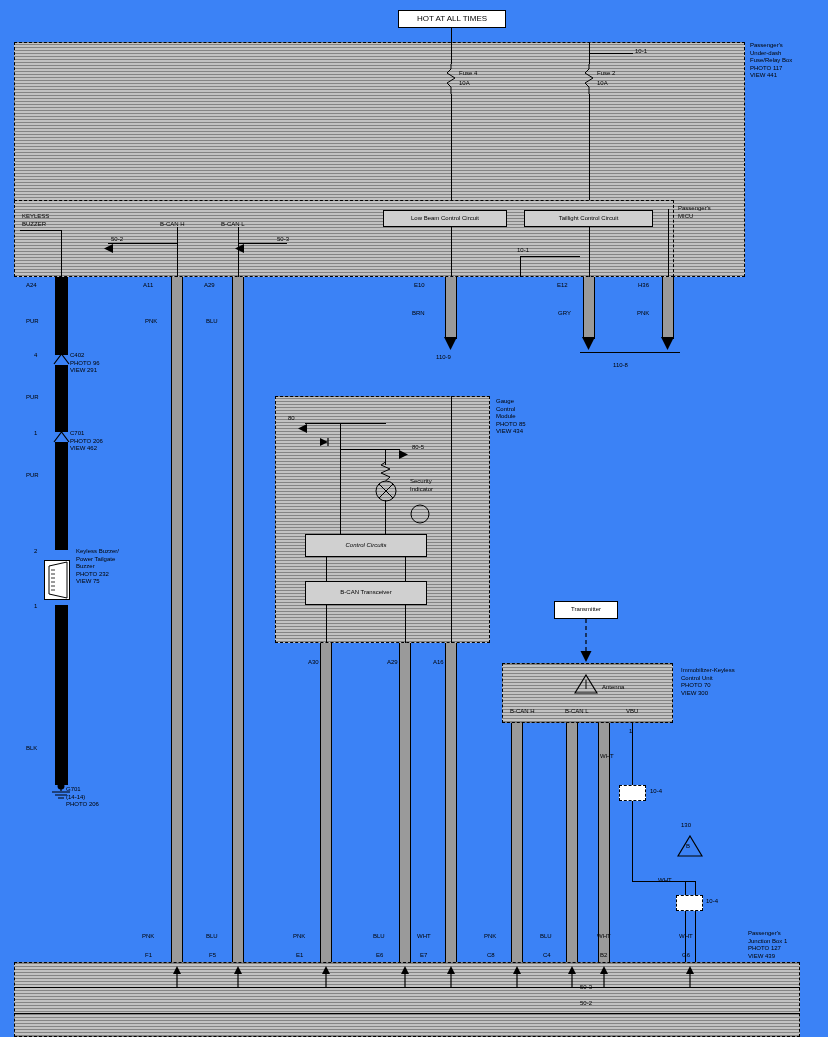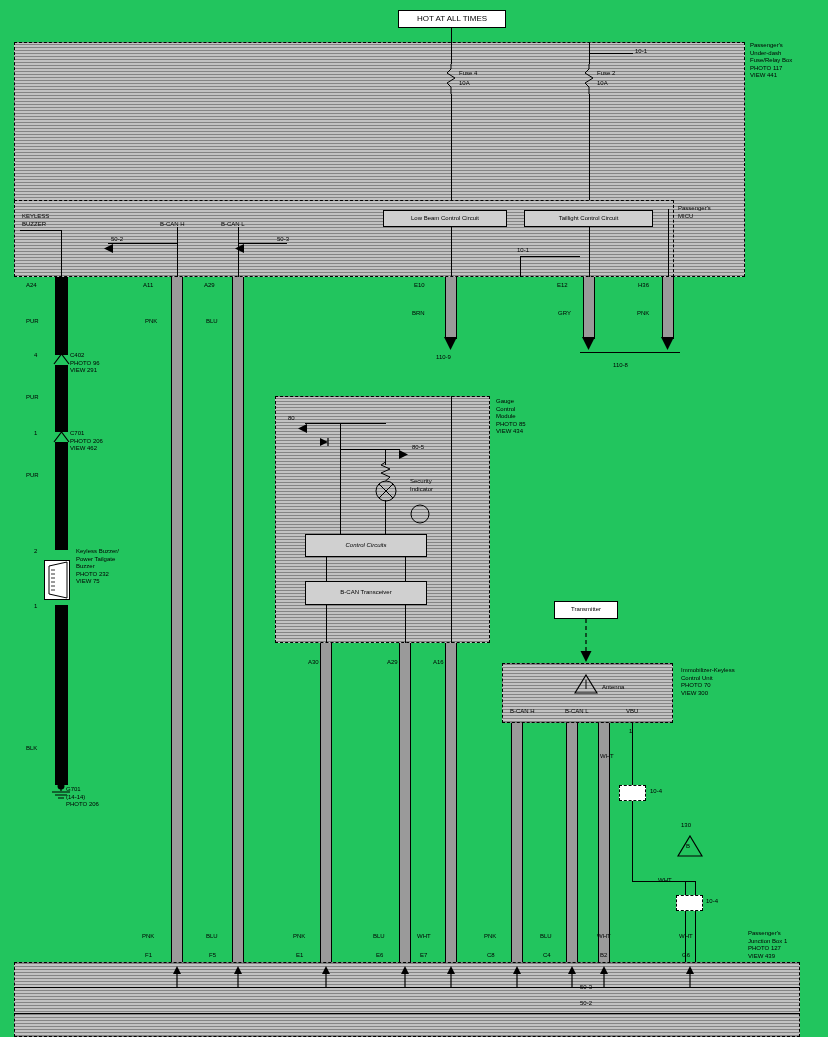--- a/index.html
+++ b/index.html
@@ -1,17 +1,17 @@
 <!DOCTYPE html>
 <html><head>
 <meta charset="utf-8">
 <style>
   html,body{margin:0;padding:0;background:#fff;}
   body{font-family:"Liberation Sans",sans-serif;}
-  #root{position:relative;width:828px;height:1037px;overflow:hidden;background:#22c55e;}
+  #root{position:relative;width:828px;height:1037px;overflow:hidden;background:#3b82f6;}
   .abs{position:absolute;}
   .lbl6{font-size:6px;color:#000;line-height:1.25;white-space:pre;}
   .lbl8{font-size:8px;color:#000;line-height:1.2;white-space:pre;}
   .box{border:1px solid #000;background:#fff;box-sizing:border-box;display:flex;align-items:center;justify-content:center;}
   .hatch-d{
     background-color:#c2c2c2;
     background-image:repeating-linear-gradient(0deg, rgba(0,0,0,0.32) 0px, rgba(0,0,0,0.32) 1px, rgba(0,0,0,0) 1px, rgba(0,0,0,0) 3px);
     border:1px dashed #000;box-sizing:border-box;
   }
   .wire{background:#9a9a9a;border-left:1px solid #000;border-right:1px solid #000;box-sizing:border-box;}

